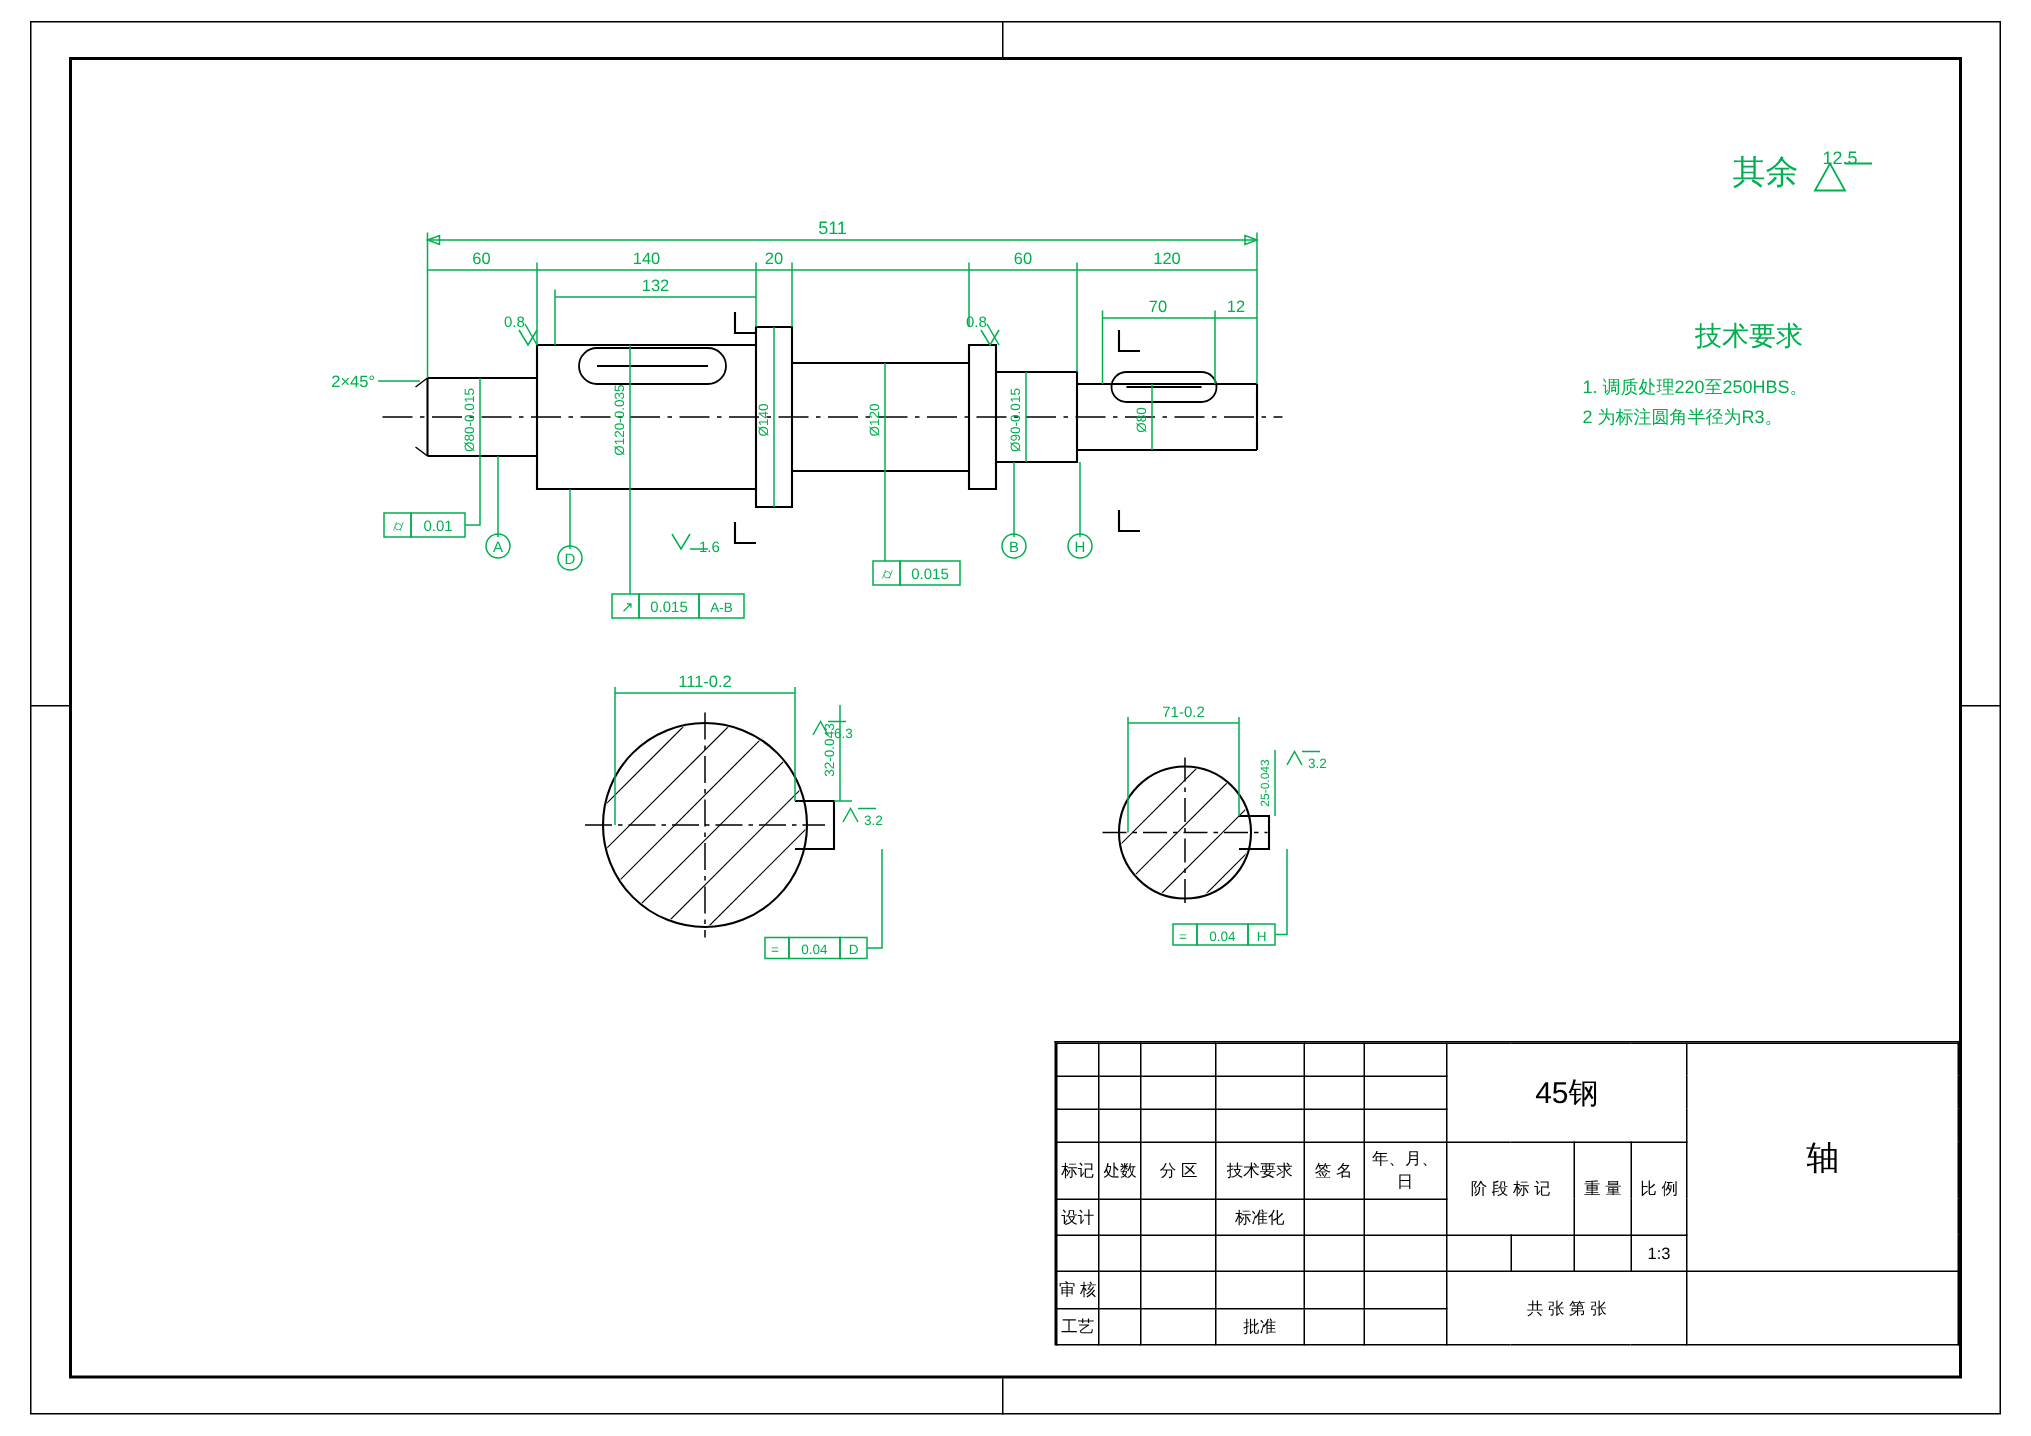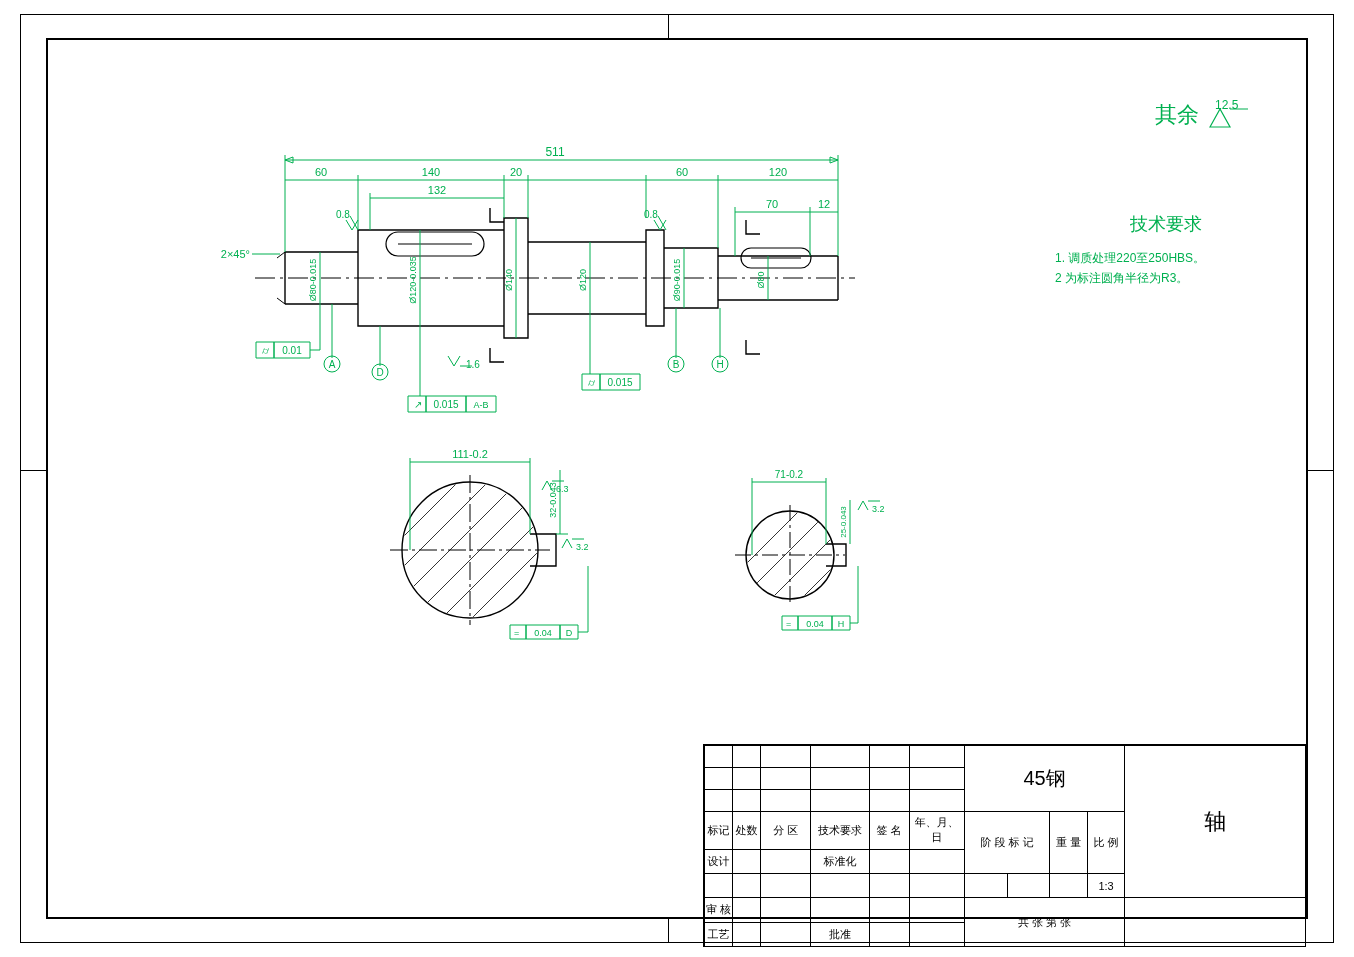--- a/index.html
+++ b/index.html
@@ -30,21 +30,21 @@
   .tick-right { position:absolute; left:1308px; top:470px; width:26px; height:1px; background:#000; }
 
   svg { position:absolute; left:0; top:0; }
   .g { stroke:#00b050; fill:none; vector-effect:non-scaling-stroke; }
   .gt { fill:#00b050; font-family:"SimHei","Microsoft YaHei",sans-serif; }
   .kstroke { stroke:#000; fill:none; vector-effect:non-scaling-stroke; }
 
   
   .titleblock {
     position:absolute;
-    left:703px; top:744px;
+    left:703px; top:694px;
     width:603px; height:203px;
     border-top:1px solid #000;
     border-left:1px solid #000;
     font-size:12px;
     color:#000;
   }
   .titleblock table { border-collapse:collapse; width:100%; height:100%; }
   .titleblock td { border:1px solid #000; text-align:center; vertical-align:middle; padding:0; font-size:11px; }
 </style>
 </head>

